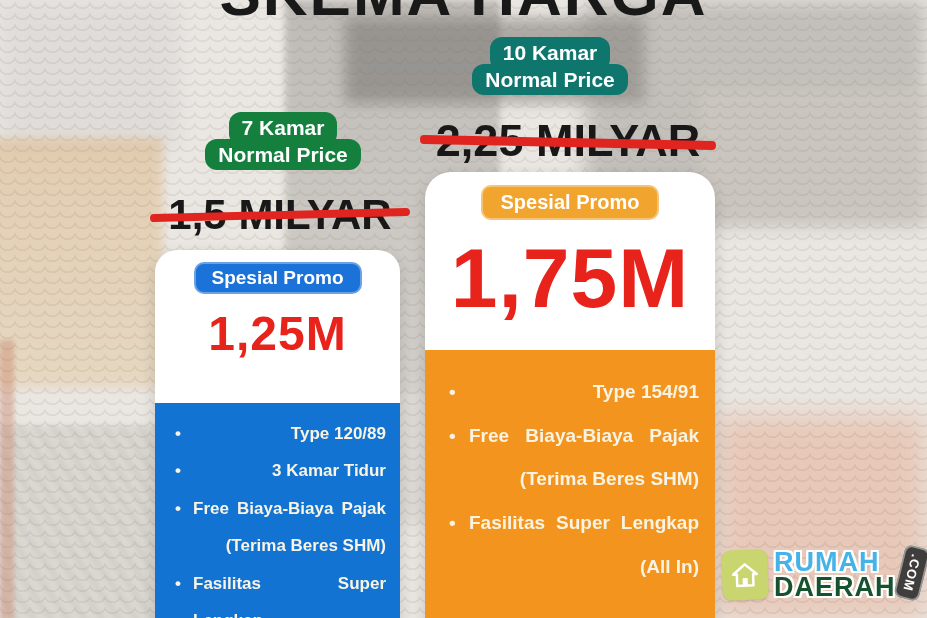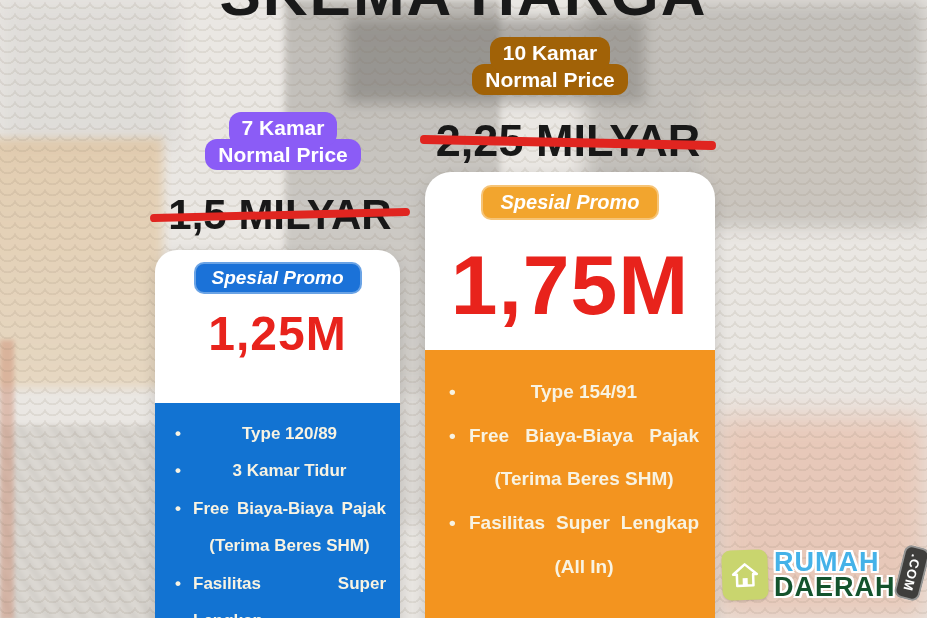--- a/index.html
+++ b/index.html
@@ -27,51 +27,51 @@
   
   .poster-title{
     position:absolute;top:-37px;left:0;width:100%;text-align:center;
     font-size:62px;font-weight:800;color:#191919;letter-spacing:2px;line-height:1;white-space:nowrap;
   }
   
   .room-badge{position:absolute;display:flex;flex-direction:column;align-items:center;}
   .room-badge .pill{color:#fff;font-weight:800;font-size:21px;line-height:1.2;padding:3px 13px;border-radius:12px;white-space:nowrap;}
   .room-badge .pill.top{margin-bottom:-7px;position:relative;z-index:1;padding-bottom:6px;}
   .room-badge.left{left:203px;top:112px;width:160px;}
-  .room-badge.left .pill{background:#8b5cf6;}
+  .room-badge.left .pill{background:#15803d;}
   .room-badge.right{left:468px;top:37px;width:164px;}
-  .room-badge.right .pill{background:#a16207;}
+  .room-badge.right .pill{background:#0f766e;}
   
   .normal-price{position:absolute;text-align:center;font-weight:800;color:#181818;white-space:nowrap;}
   .normal-price .strike{position:absolute;background:#e02520;border-radius:4px;}
   .np-left{left:158px;top:190px;width:244px;font-size:42px;line-height:1.2;}
   .np-left .strike{left:-8px;right:-8px;top:21px;height:8px;transform:rotate(-1.4deg);}
   .np-right{left:428px;top:114px;width:280px;font-size:45px;line-height:1.2;}
   .np-right .strike{left:-8px;right:-8px;top:24px;height:9px;transform:rotate(1.2deg);}
   
   .card{position:absolute;background:#fff;border-radius:22px;overflow:hidden;
     box-shadow:0 6px 16px rgba(0,0,0,.15);display:flex;flex-direction:column;align-items:center;}
   .card-left{left:155px;top:250px;width:245px;height:460px;}
   .card-right{left:425px;top:172px;width:290px;height:520px;border-radius:26px;}
   .promo-badge{color:#fff;font-weight:800;border-radius:10px;white-space:nowrap;
-    border:2px solid rgba(255,255,255,.35);box-sizing:border-box;font-style:italic;}
+    border:2px solid rgba(255,255,255,.35);box-sizing:border-box;}
   .card-left .promo-badge{margin-top:12px;font-size:19px;padding:3px 16px;background:#1b72d8;}
   .card-right .promo-badge{margin-top:13px;font-size:20px;padding:4px 18px;background:#f2a52e;}
   .promo-price{font-weight:800;color:#e8231c;line-height:1;letter-spacing:1px;}
   .card-left .promo-price{font-size:48px;margin-top:16px;}
-  .card-right .promo-price{font-size:84px;margin-top:23px;}
+  .card-right .promo-price{font-size:84px;margin-top:16px;}
   .features{position:absolute;left:0;right:0;bottom:0;box-sizing:border-box;}
   .card-left .features{top:153px;background:#1273d2;padding:12px 14px 0 18px;}
   .card-right .features{top:178px;background:#f3941f;padding:20px 16px 0 22px;}
   .features ul{list-style:none;margin:0;padding:0;}
   .features li{position:relative;color:#f8f3e2;font-weight:700;padding-left:20px;}
   .card-left .features li{font-size:17px;line-height:2.2;}
   .card-right .features li{font-size:19px;line-height:2.3;padding-left:22px;}
   .features li::before{content:"\2022";position:absolute;left:2px;top:0;}
-  .fline{display:block;text-align:center;}
+  .fline{display:block;text-align:right;}
   .fline.just{text-align:justify;text-align-last:justify;}
   
   .logo{position:absolute;left:722px;top:550px;display:flex;align-items:center;}
   .logo-mark{width:46px;height:50px;background:#c9d56e;border-radius:9px;display:flex;
     align-items:center;justify-content:center;transform:rotate(-2deg);box-shadow:0 1px 2px rgba(0,0,0,.15);}
   .logo-words{margin-left:6px;line-height:.92;}
   .logo-words .w{display:block;font-size:27px;font-weight:800;letter-spacing:1px;
     text-shadow:-2px -2px 0 #fff,2px -2px 0 #fff,-2px 2px 0 #fff,2px 2px 0 #fff,-2px 0 0 #fff,2px 0 0 #fff,0 -2px 0 #fff,0 2px 0 #fff;}
   .logo-words .w1{color:#45b2e8;}
   .logo-words .w2{color:#14532d;}

